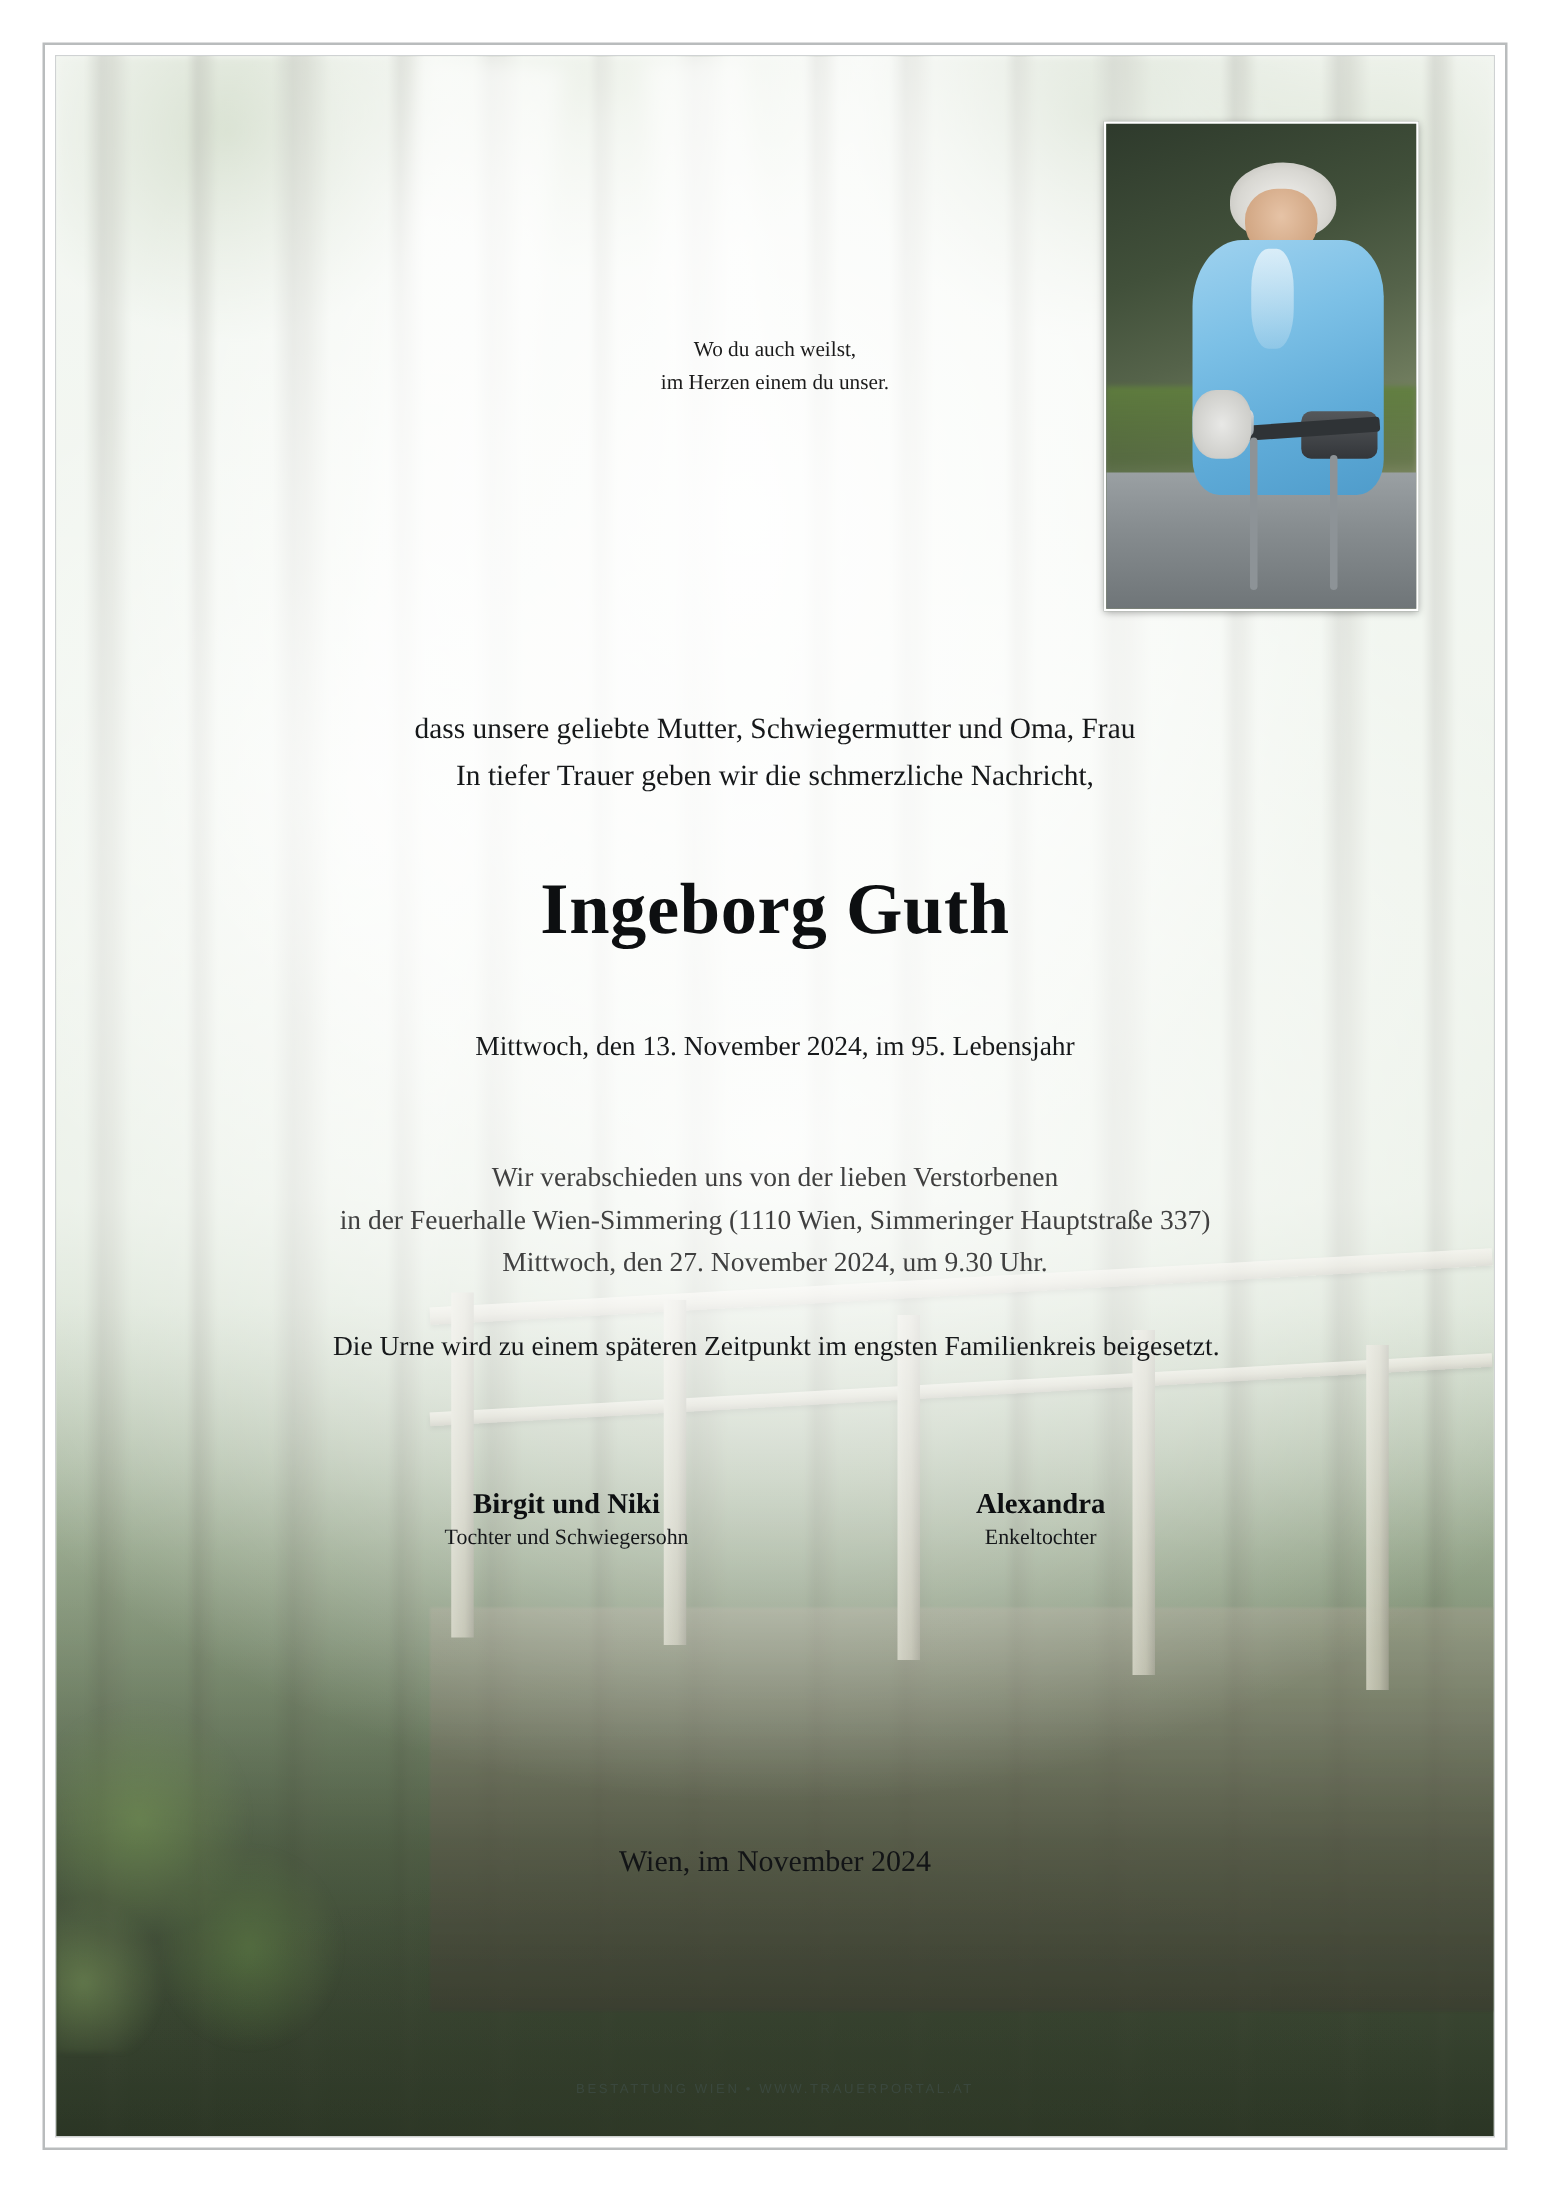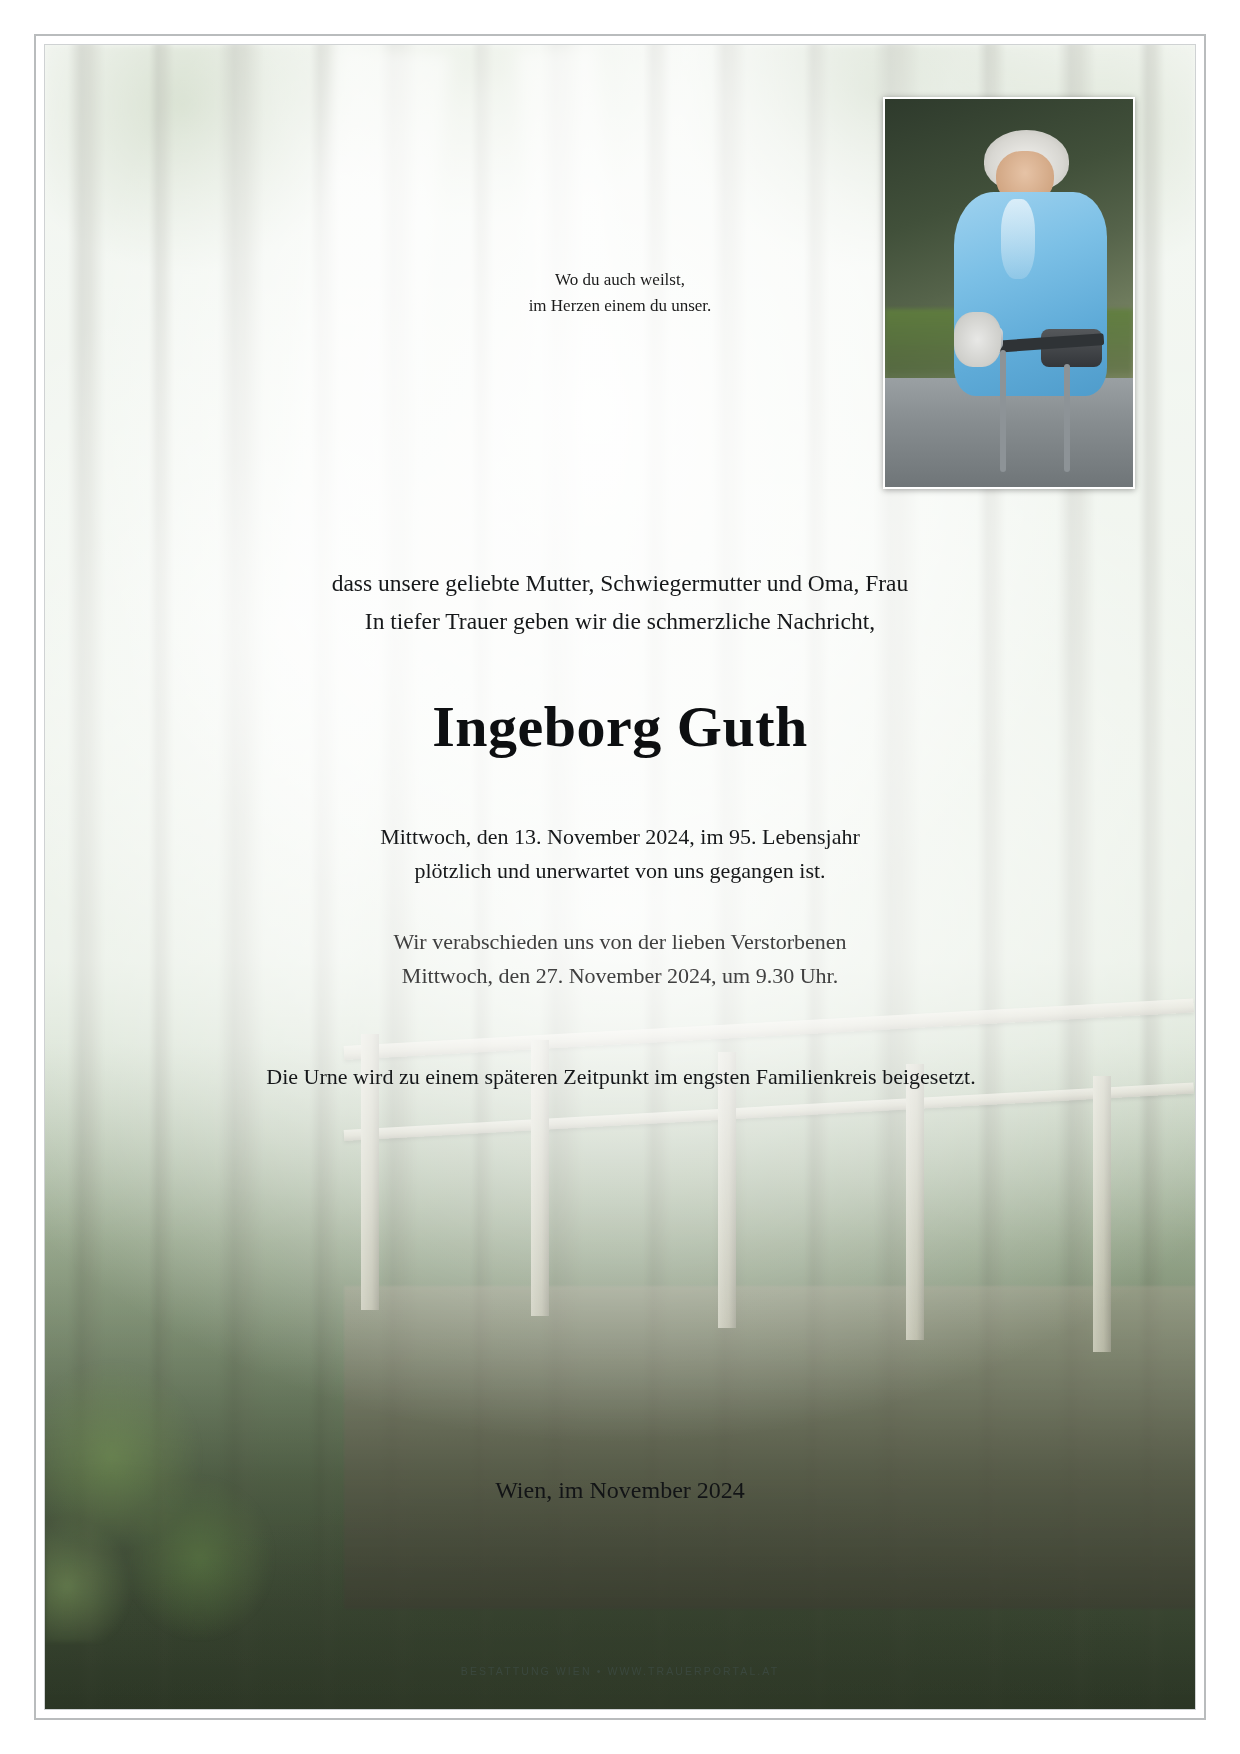--- a/index.html
+++ b/index.html
@@ -459,30 +459,40 @@
 
       <div class="intro">
         <div>dass unsere geliebte Mutter, Schwiegermutter und Oma, Frau</div>
         <div>In tiefer Trauer geben wir die schmerzliche Nachricht,</div>
       </div>
 
       <div class="name">Ingeborg Guth</div>
 
       <div class="death">
         <div>Mittwoch, den 13. November 2024, im 95. Lebensjahr</div>
-        <div>plötzlich und unerwartet von uns gegangen ist.</div>
       </div>
 
       <div class="ceremony">
         <div>Wir verabschieden uns von der lieben Verstorbenen</div>
+        <div>in der Feuerhalle Wien-Simmering (1110 Wien, Simmeringer Hauptstraße 337)</div>
         <div>Mittwoch, den 27. November 2024, um 9.30 Uhr.</div>
       </div>
 
       <div class="urn">Die Urne wird zu einem späteren Zeitpunkt im engsten Familienkreis beigesetzt.</div>
 
+      <div class="mourners">
+        <div>
+          <div class="mourner-name">Birgit und Niki</div>
+          <div class="mourner-rel">Tochter und Schwiegersohn</div>
+        </div>
+        <div>
+          <div class="mourner-name">Alexandra</div>
+          <div class="mourner-rel">Enkeltochter</div>
+        </div>
+      </div>
 
 
       <div class="place-date">Wien, im November 2024</div>
 
       <div class="footer">BESTATTUNG WIEN • WWW.TRAUERPORTAL.AT</div>
 
     </div>
   </div>
 </div>
 

